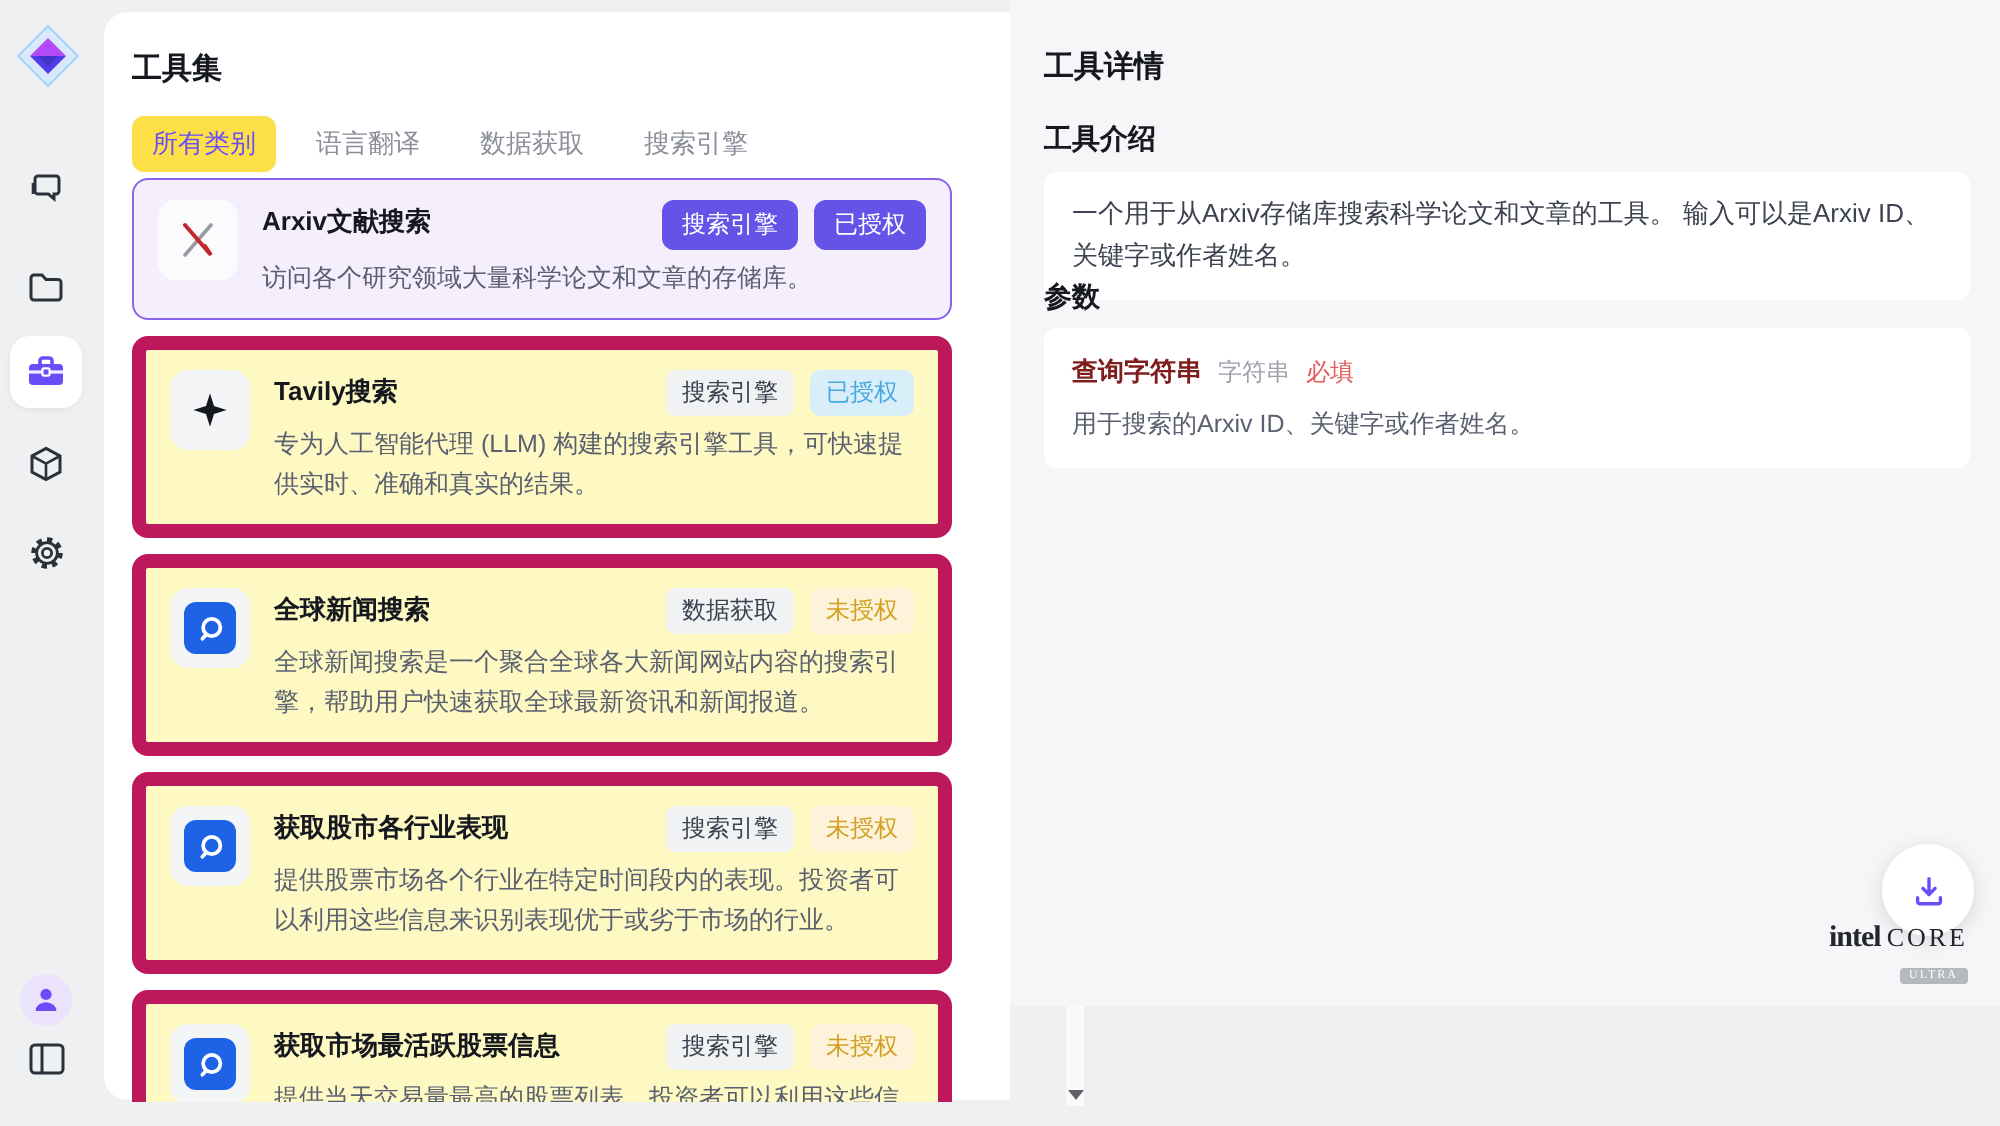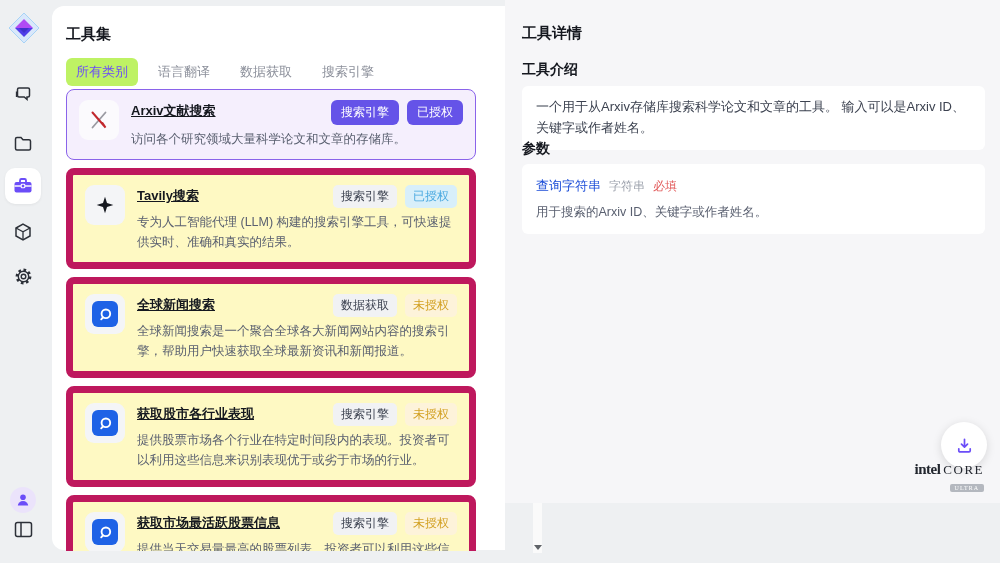--- a/index.html
+++ b/index.html
@@ -18,35 +18,35 @@
   .avatar-wrap { position:absolute; left:50%; transform:translateX(-50%);
     width:26px; height:26px; border-radius:50%; background:#ebe3fb;
     display:flex; align-items:center; justify-content:center; cursor:pointer; }
 
   
   .list-panel { position:absolute; left:52px; top:6px; width:453px; height:544px;
     background:#ffffff; border-radius:12px 0 0 12px;padding-left:44px; }
   .list-title { position:absolute; left:14px; top:19px; font-size:15px; font-weight:bold; color:#15181f; }
   .tabs { position:absolute; left:14px; top:52px; display:flex; gap:10px; }
   .tab { font-size:13px; color:#8b8f9a; padding:5px 10px; border-radius:6px; cursor:pointer; white-space:nowrap; }
-  .tab.active { background:#bef264; color:#6b4df8; }
+  .tab.active { background:#fde047; color:#6b4df8; }
 
   .cards { position:absolute; left:14px; top:83px; width:410px; height:462px; overflow:hidden; }
   .tool-card { display:flex; align-items:flex-start; gap:12px;
     background:#fef9c3; border:7px solid #be185d; border-radius:8px;
     padding:10px 12px; margin-bottom:8px; cursor:pointer; }
   .tool-card.selected { background:#f5effd; border:1.5px solid #8a63ea; }
   .tile { flex:0 0 40px; width:40px; height:40px; border-radius:9px; background:#f4f5f7;
     display:flex; align-items:center; justify-content:center; }
   .tool-card.selected .tile { background:#fbfafd; }
   .tile .blue-sq { width:26px; height:26px; border-radius:6px; background:#1e62e6;
     display:flex; align-items:center; justify-content:center; }
   .tc-body { flex:1; min-width:0; }
   .tc-top { display:flex; align-items:flex-start; }
-  .tc-name { font-size:13px; font-weight:bold; color:#15181f; padding-top:2px;text-decoration:underline; }
+  .tc-name { font-size:13px; font-weight:bold; color:#15181f; padding-top:2px; }
   .tc-badges { margin-left:auto; display:flex; gap:8px; align-items:center; }
   .badge { font-size:12px; border-radius:5px; padding:3px 8px; white-space:nowrap; }
   .badge.solid { background:#6553e8; color:#ffffff; padding:4px 10px; border-radius:6px; }
   .badge.cat { background:#f1f2f4; color:#3c4250; }
   .badge.auth { background:#d8effa; color:#4aa9e0; }
   .badge.unauth { background:#fdf3da; color:#d2a022; }
   .tc-desc { font-size:12.5px; color:#5a6070; line-height:1.6; margin-top:4px; max-width:322px; }
 
   
   .sb { position:absolute; left:481px; top:83px; width:9px; height:464px; background:#fafafa; }
@@ -61,21 +61,21 @@
   
   .detail { position:absolute; left:505px; top:0; width:495px; height:503px; background:#f6f6f8; }
   .d-title { position:absolute; left:17px; top:24px; font-size:15px; font-weight:bold; color:#15181f; }
   .d-sub1 { position:absolute; left:17px; top:61px; font-size:14px; font-weight:bold; color:#15181f; }
   .d-card-intro { position:absolute; left:17px; top:86px; width:463px; background:#ffffff;
     border-radius:6px; padding:11px 14px; font-size:13px; color:#3c4250; line-height:1.6; }
   .d-sub2 { position:absolute; left:17px; top:140px; font-size:14px; font-weight:bold; color:#15181f; }
   .d-card-param { position:absolute; left:17px; top:164px; width:463px; background:#ffffff;
     border-radius:6px; padding:13px 14px; }
   .p-row { display:flex; align-items:baseline; gap:8px; }
-  .p-name { font-size:13px; font-weight:normal; color:#1d4ed8; }
+  .p-name { font-size:13px; font-weight:bold; color:#7f1d1d; }
   .p-type { font-size:12px; color:#9ba0ab; }
   .p-req { font-size:12px; color:#e25c5c; }
   .p-desc { margin-top:9px; font-size:12.5px; color:#5a6070; }
 
   .fab { position:absolute; right:13px; bottom:35px; width:46px; height:46px; border-radius:50%;
     background:#ffffff; box-shadow:0 2px 10px rgba(0,0,0,.13);
     display:flex; align-items:center; justify-content:center; cursor:pointer; }
 
   .brand { position:absolute; right:16px; bottom:10px; text-align:right; line-height:1;font-family:Liberation Serif, serif; }
   .brand-row { display:flex; align-items:baseline; gap:3px; }

